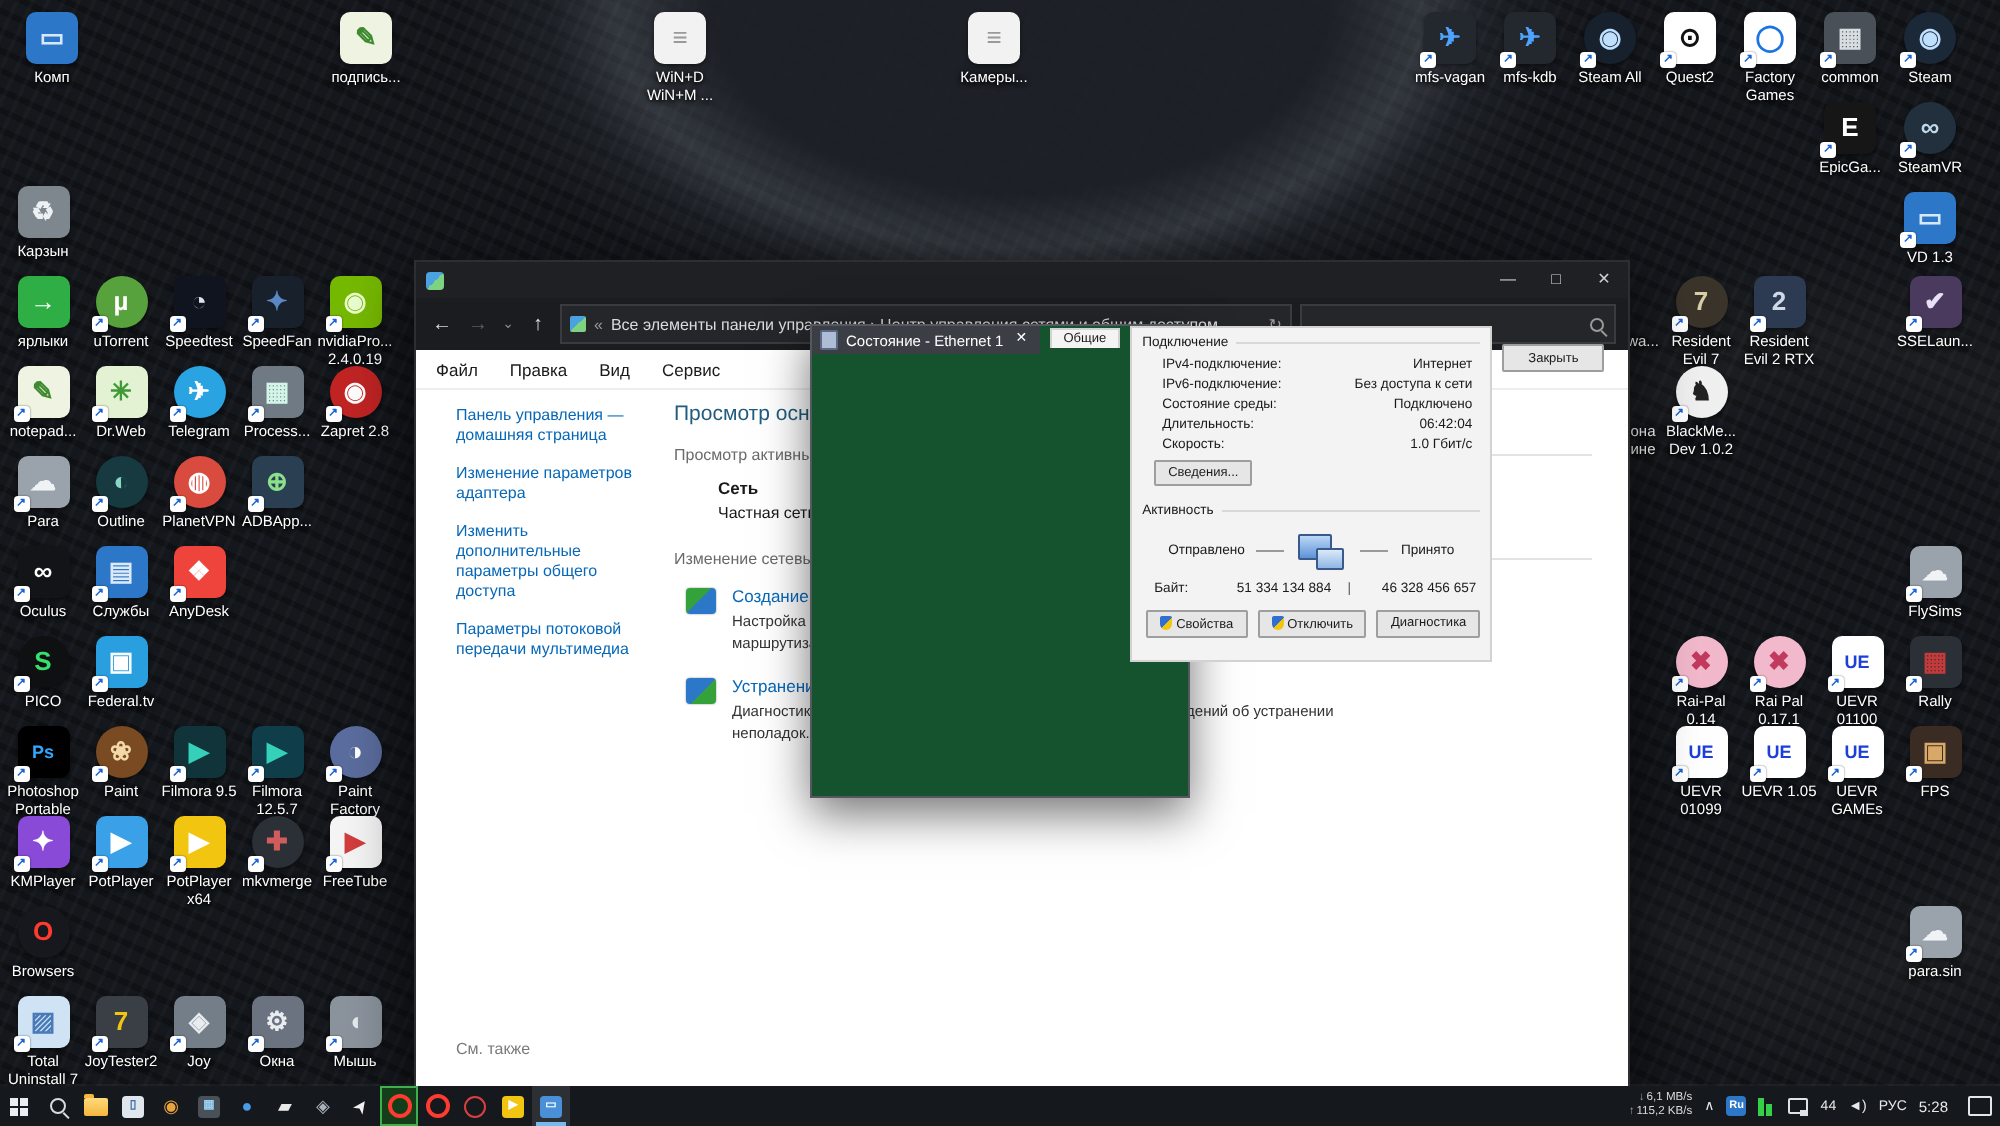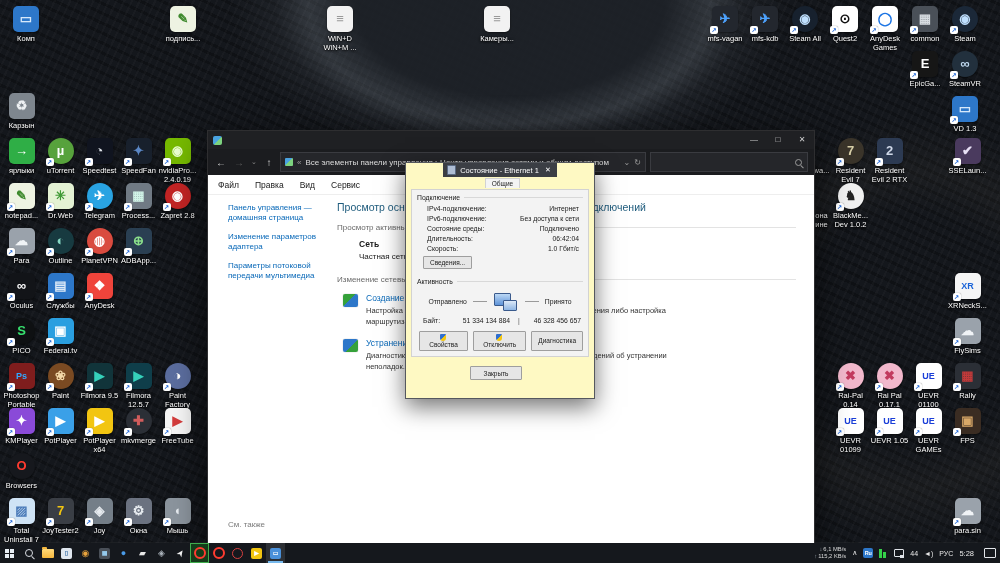--- a/index.html
+++ b/index.html
@@ -88,23 +88,23 @@
   .citem{display:flex;gap:8px;margin:9px 0 11px 6px;}
   .ci-ico{width:15px;height:13px;border-radius:2px;flex:none;margin-top:1px;
     background:linear-gradient(135deg,#35a13a 0 45%,#2d77c9 45% 100%);box-shadow:0 0 1px #888;}
   .ci-ico.v2{background:linear-gradient(135deg,#2d77c9 0 55%,#35a13a 55% 100%);}
   .ci-txt{min-width:0;}
   .ci-link{color:#0868b8;font-size:8.5px;margin-bottom:3px;}
   .ci-desc{color:#333;font-size:7.5px;line-height:1.4;max-width:312px;}
 
   
   .dlg{position:absolute;left:405px;top:162px;width:190px;height:237px;z-index:20;
-    background:#fef9c3;border:1px solid #55585e;box-sizing:border-box;
+    background:#14532d;border:1px solid #55585e;box-sizing:border-box;
     box-shadow:0 8px 22px rgba(0,0,0,0.55);font-size:7px;color:#1a1a1a;
-    display:flex;flex-direction:column;align-items:center;}
+    display:flex;flex-direction:row;}
   .dlg-tb{height:14px;background:#3b3e44;color:#fff;display:flex;align-items:center;
     padding-left:4px;font-size:7.5px;flex:none;}
   .dlg-tb .eth{width:7px;height:8px;background:#aebdd4;border:1px solid #5a6a84;
     border-radius:1px;margin-right:4px;flex:none;position:relative;}
   .dlg-tb .eth::after{content:"";position:absolute;left:1px;top:1px;width:3px;height:2px;background:#3c4welcome;}
   .dlg-tb .x{margin-left:auto;width:18px;text-align:center;font-size:7px;line-height:14px;}
   .dlg-tabs{height:12px;padding-left:5px;flex:none;position:relative;}
   .tab{display:inline-block;position:relative;top:1px;background:#f4f4f4;
     border:1px solid #d2d2d2;border-bottom:none;padding:1px 6px 1px 6px;font-size:6.5px;z-index:2;}
   .dlg-panel{flex:none;height:168px;margin:0 5px;border:1px solid #d2d2d2;background:#f3f3f3;
@@ -237,21 +237,21 @@
             <span class="gl" style="color: rgb(17, 17, 17);">⊙</span>
             <span class="sc">↗</span>
           </span>
           <div class="dlabel">Quest2</div>
         </div>
         <div class="dcell">
           <span class="tile" style="background: rgb(255, 255, 255);">
             <span class="gl" style="color: rgb(27, 116, 228);">◯</span>
             <span class="sc">↗</span>
           </span>
-          <div class="dlabel">AnyDesk Games</div>
+          <div class="dlabel">Factory Games</div>
         </div>
         <div class="dcell">
           <span class="tile" style="background: rgb(74, 80, 88);">
             <span class="gl" style="color: rgb(216, 221, 226);">▦</span>
             <span class="sc">↗</span>
           </span>
           <div class="dlabel">common</div>
         </div>
         <div class="dcell">
           <span class="tile rnd" style="background: rgb(27, 40, 56);">
@@ -444,21 +444,21 @@
         <div class="dcell">
           <span class="tile" style="background: rgb(42, 159, 224);">
             <span class="gl" style="color: rgb(255, 255, 255);">▣</span>
             <span class="sc">↗</span>
           </span>
           <div class="dlabel">Federal.tv</div>
         </div>
       </div>
       <div class="drow">
         <div class="dcell">
-          <span class="tile" style="background: #7f1d1d;">
+          <span class="tile" style="background: #000000;">
             <span class="gl sm" style="color: rgb(49, 168, 255);">Ps</span>
             <span class="sc">↗</span>
           </span>
           <div class="dlabel">Photoshop Portable</div>
         </div>
         <div class="dcell">
           <span class="tile rnd" style="background: rgb(122, 74, 34);">
             <span class="gl" style="color: rgb(243, 217, 168);">❀</span>
             <span class="sc">↗</span>
           </span>
@@ -597,32 +597,20 @@
       <div class="drow">
         <div class="dcell">
           <span class="tile rnd" style="background: rgb(240, 240, 240);">
             <span class="gl" style="color: rgb(34, 34, 34);">♞</span>
             <span class="sc">↗</span>
           </span>
           <div class="dlabel">BlackMe... Dev 1.0.2</div>
         </div>
       </div>
       <div class="drow"></div>
-      <div class="drow">
-        <div class="dcell"></div>
-        <div class="dcell"></div>
-        <div class="dcell"></div>
-        <div class="dcell">
-          <span class="tile" style="background: rgb(245, 245, 245);">
-            <span class="gl sm" style="color: rgb(27, 100, 216);">XR</span>
-            <span class="sc">↗</span>
-          </span>
-          <div class="dlabel">XRNeckS...</div>
-        </div>
-      </div>
       <div class="drow">
         <div class="dcell"></div>
         <div class="dcell"></div>
         <div class="dcell"></div>
         <div class="dcell">
           <span class="tile" style="background: rgb(154, 162, 171);">
             <span class="gl" style="color: rgb(240, 243, 246);">☁</span>
             <span class="sc">↗</span>
           </span>
           <div class="dlabel">FlySims</div>
@@ -747,20 +735,21 @@
       <span>Файл</span>
       <span>Правка</span>
       <span>Вид</span>
       <span>Сервис</span>
     </div>
     <div class="win-body">
       <div class="sb">
         <div id="sb-links">
             <div class="sb-link">Панель управления — домашняя страница</div>
             <div class="sb-link">Изменение параметров адаптера</div>
+            <div class="sb-link">Изменить дополнительные параметры общего доступа</div>
             <div class="sb-link">Параметры потоковой передачи мультимедиа</div>
           </div>
         <div class="spacer"></div>
         <div class="sb-head">См. также</div>
       </div>
       <div class="main">
         <h1>Просмотр основных сведений о сети и настройка подключений</h1>
         <div class="sect">
           <span>Просмотр активных сетей</span>
           <span class="ln"></span>

